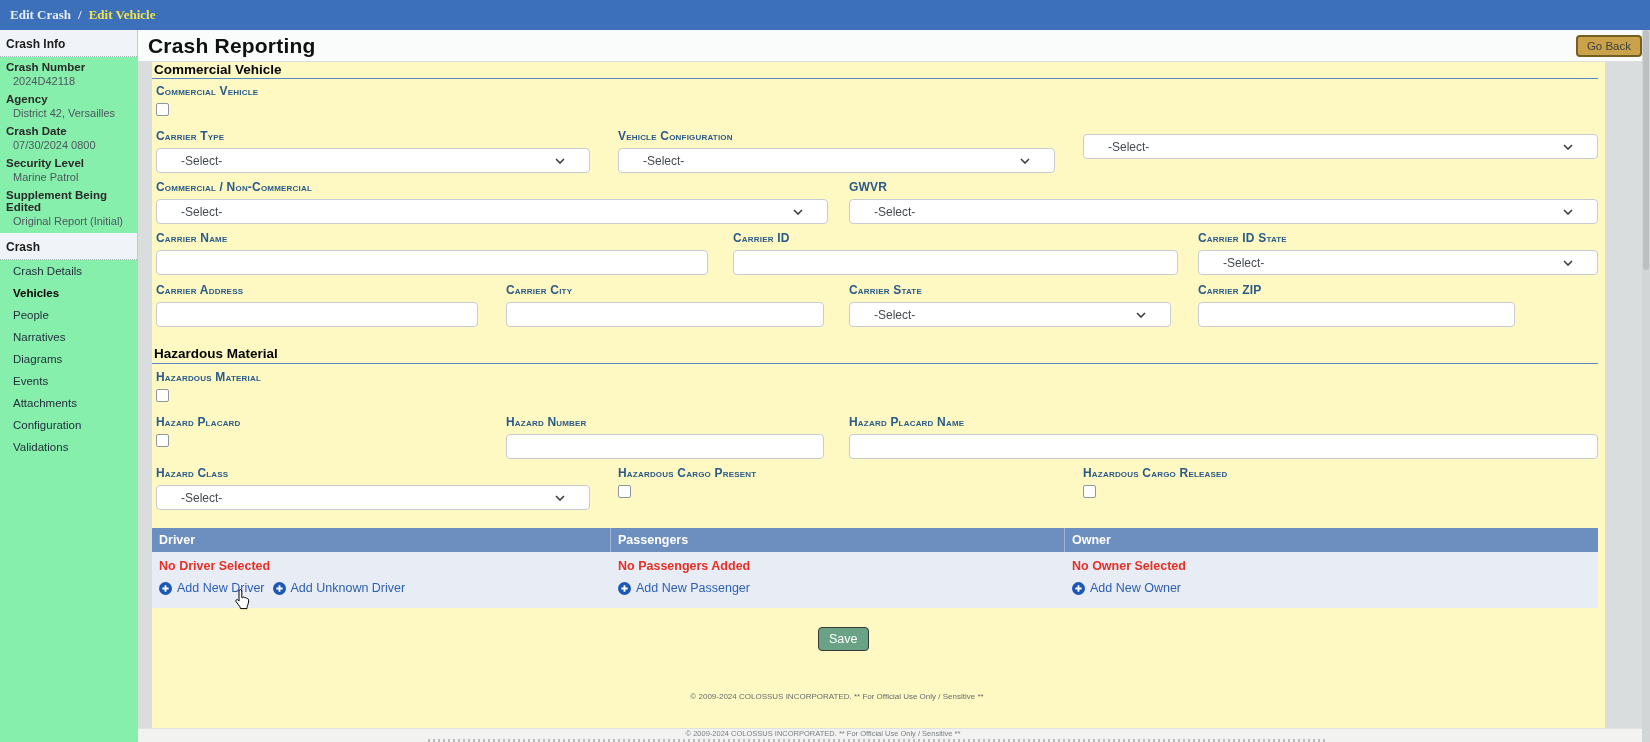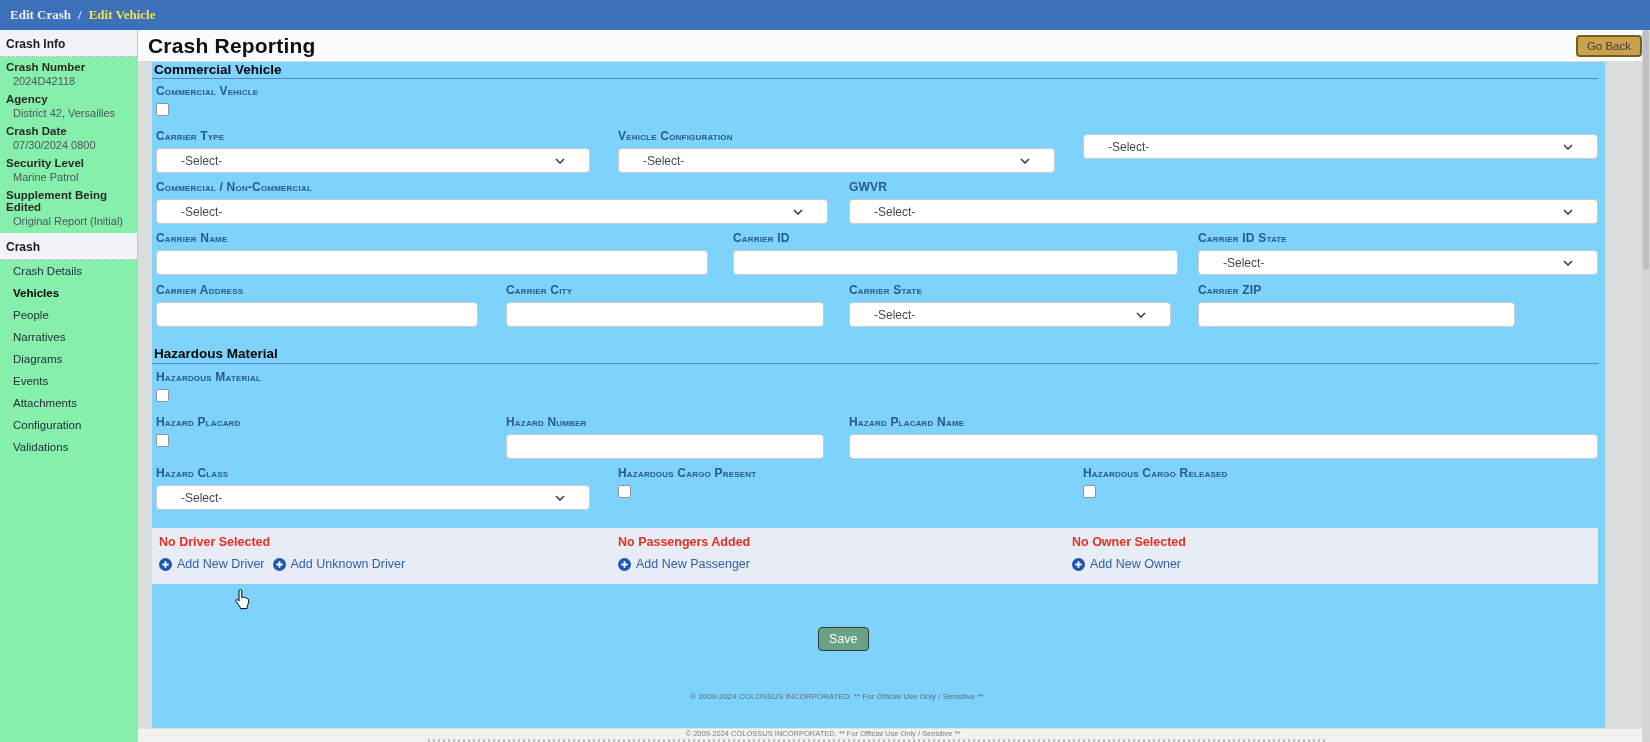--- a/index.html
+++ b/index.html
@@ -23,21 +23,21 @@
   .nav-item { font-size:11.5px; color:#23303c; padding:5px 6px 5px 13px; cursor:pointer; }
   .nav-item.active { font-weight:bold; color:#000; }
 
   
   .main { flex:1; display:flex; flex-direction:column; }
   .main-header { height:32px; background:#fafbfb; border-bottom:1px solid #dcdddd; display:flex; align-items:center; padding:0 8px 0 10px; }
   .main-title { font-size:21px; font-weight:bold; color:#101010; letter-spacing:0.2px; }
   .go-back-btn { margin-left:auto; background:#c9a24b; border:2px solid #73601f; border-radius:4px; color:#40403a; font-size:11.5px; padding:3px 9px; cursor:pointer; font-family:"Liberation Sans", sans-serif; }
 
   .content { flex:1; background:#dadddd; padding:0 13px 0 14px; position:relative; }
-  .panel { position:relative; background:#7dd3fc; height:666px; width:1453px; }
+  .panel { position:relative; background:#fef9c3; height:666px; width:1453px; }
 
   .sec-title { position:absolute; left:2px; font-size:13.5px; font-weight:bold; color:#050505; }
   .sec-rule { position:absolute; left:0; width:1446px; border-top:1px solid #5b87c5; }
 
   .fld { position:absolute; }
   .lbl { font-variant:small-caps; font-weight:bold; font-size:12px; color:#2a5a88; letter-spacing:0.2px; line-height:14px; white-space:nowrap; }
   .ctrl { margin-top:5px; }
   .selectbox { height:25px; background:#fff; border:1px solid #c7ccd1; border-radius:4px; display:flex; align-items:center; padding:0 24px; cursor:pointer; }
   .sel-val { font-size:12px; color:#444a50; flex:1; }
   .chev { flex-shrink:0; }
@@ -257,20 +257,25 @@
             </div>
         </div>
         <div class="fld" style="left:931px; top:404px;">
           <div class="lbl">Hazardous Cargo Released</div>
           <div class="ctrl">
               <div class="cb"></div>
             </div>
         </div>
 
         <div class="ptable">
+          <div class="ptable-head">
+            <div class="pth col-a">Driver</div>
+            <div class="pth col-b">Passengers</div>
+            <div class="pth col-c">Owner</div>
+          </div>
           <div class="ptable-body">
             <div class="ptd col-a">
               <div class="status-red">No Driver Selected</div>
               <div class="linkrow">
                 <a class="addlink">
                   <svg width="13" height="13" viewBox="0 0 14 14">
                       <circle cx="7" cy="7" r="7" fill="#1d57b5"></circle>
                       <path d="M7 3.6v6.8M3.6 7h6.8" stroke="#fff" stroke-width="2"></path>
                     </svg>
                   <span>Add New Driver</span>

